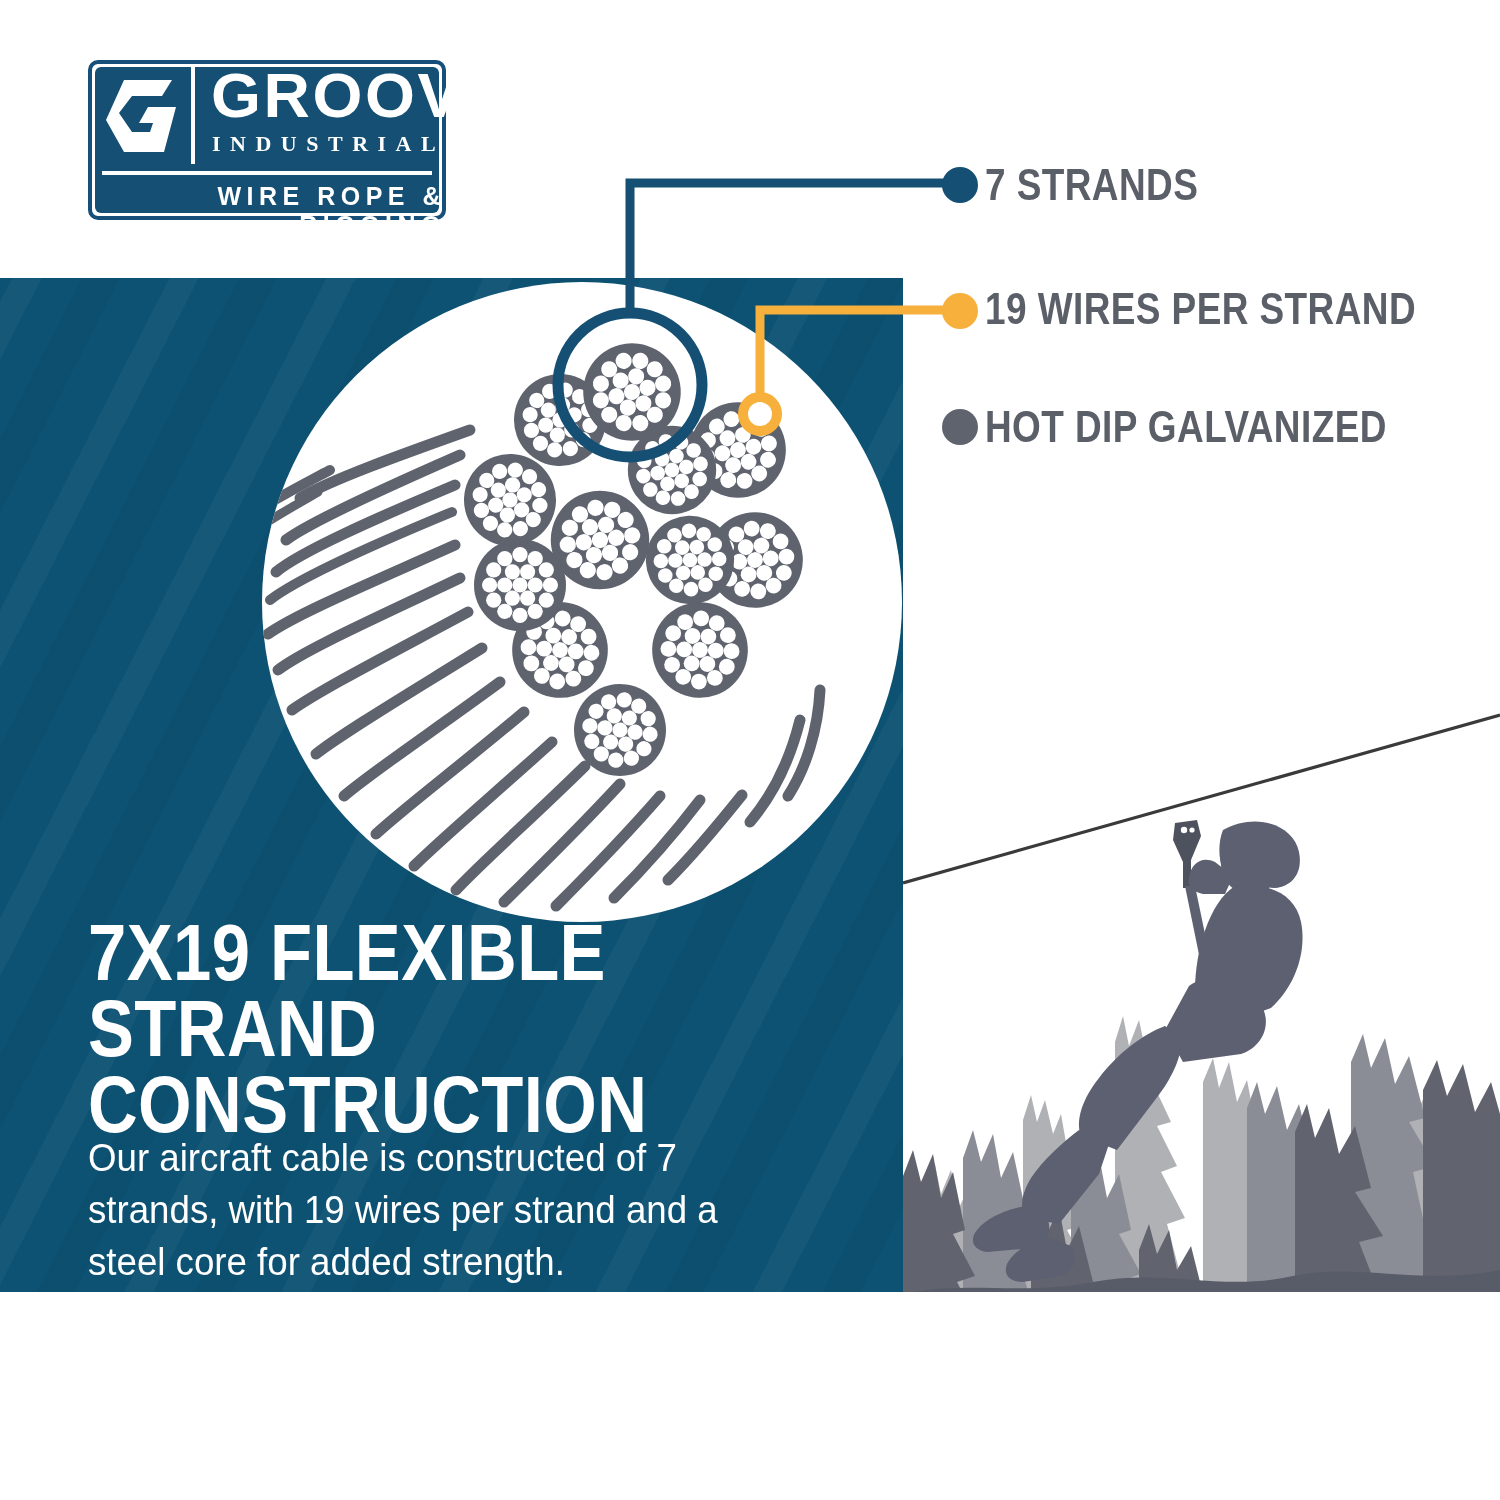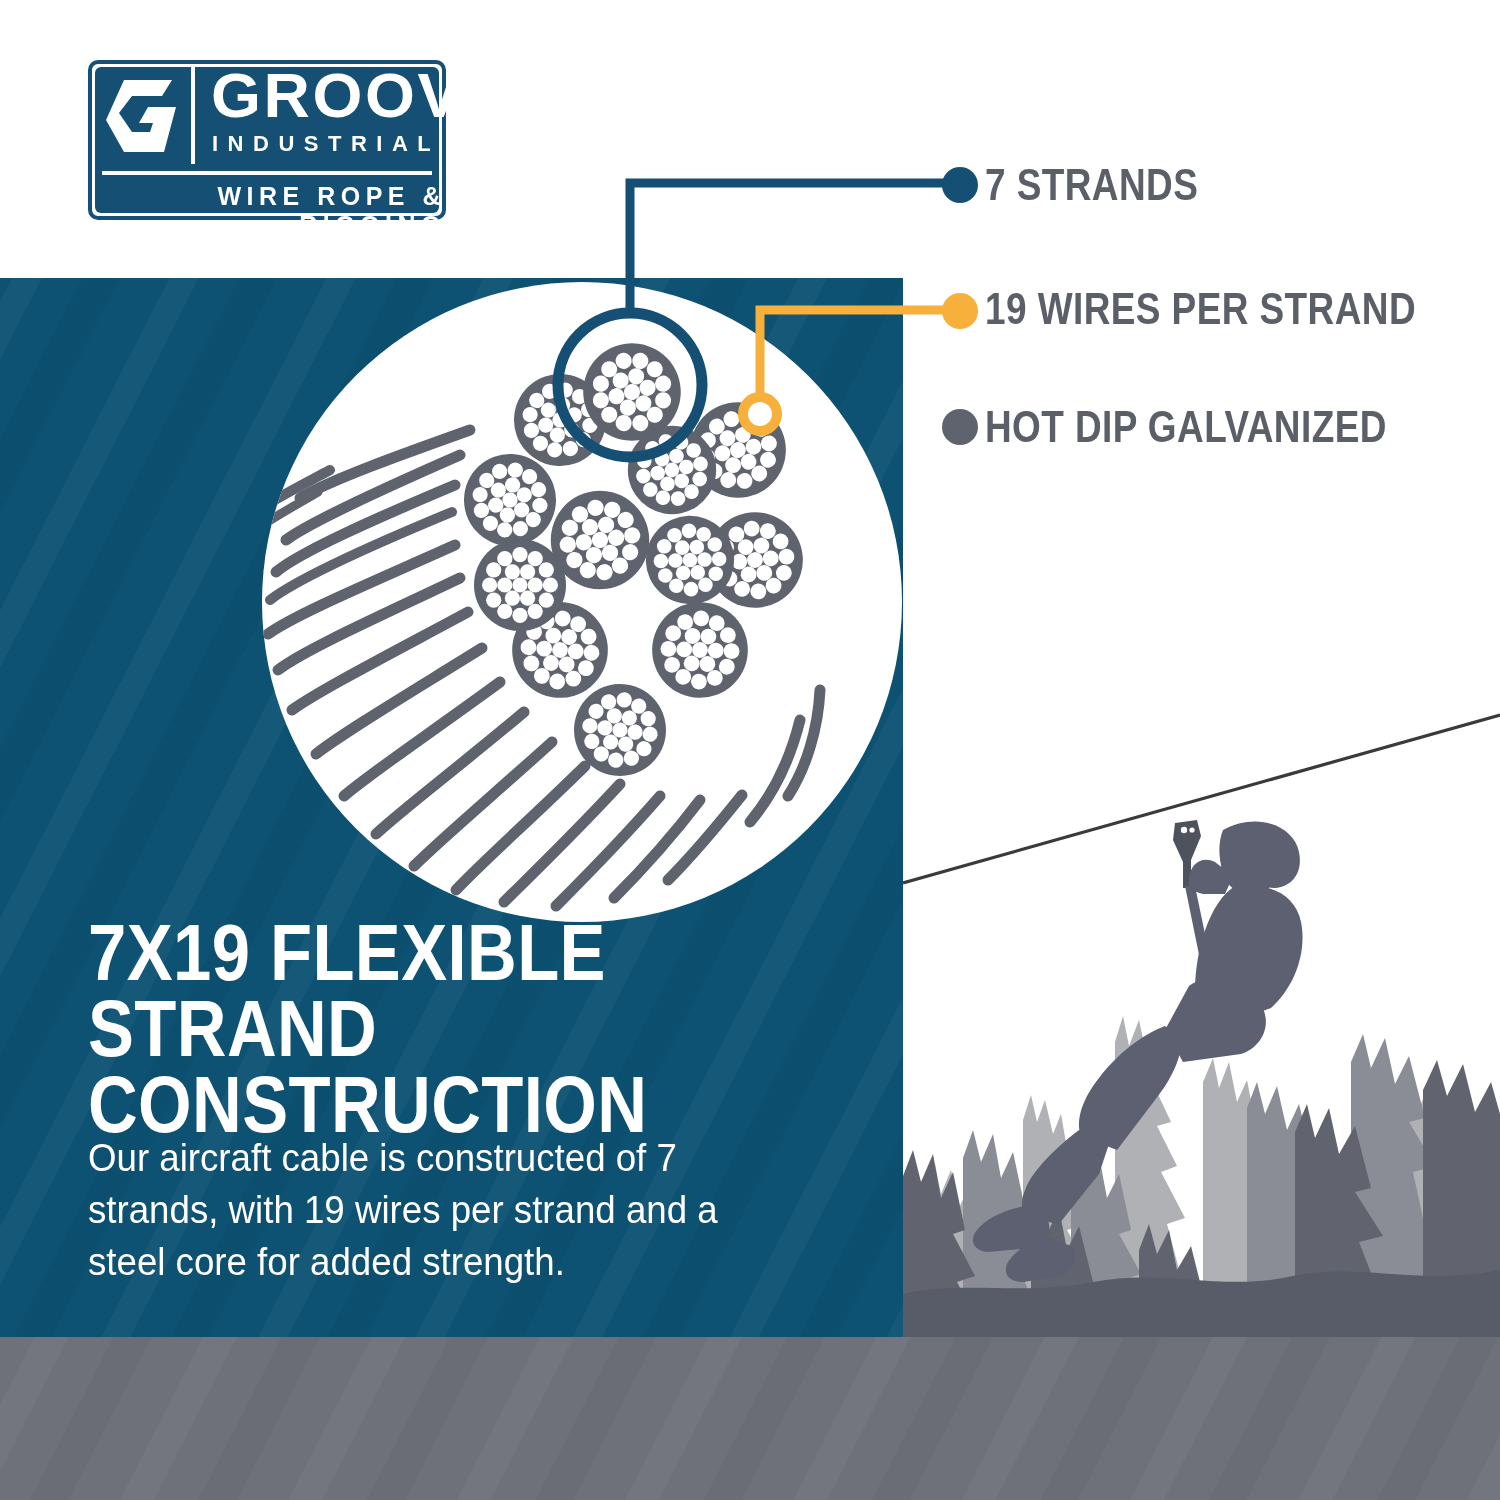--- a/index.html
+++ b/index.html
@@ -1,29 +1,29 @@
 <!DOCTYPE html>
 <html><head>
 <meta charset="utf-8">
 <style>
   html,body{margin:0;padding:0;background:#fff;}
   body{width:1500px;height:1500px;overflow:hidden;font-family:"Liberation Sans",sans-serif;}
-  #stage{position:relative;width:1500px;height:1500px;background:#ffffff;overflow:hidden;}
+  #stage{position:relative;width:1500px;height:1292px;background:#ffffff;overflow:hidden;}
 
   
   .logo-wrap{position:absolute;left:88px;top:60px;width:358px;height:160px;}
   .logo-outer{position:absolute;inset:0;border:4px solid #16507a;border-radius:10px;background:#fff;}
   .logo-inner{position:absolute;left:7px;top:7px;right:7px;bottom:7px;background:#154f74;border-radius:6px;}
   .logo-topband{position:absolute;left:7px;top:7px;right:7px;height:97px;display:flex;}
   .logo-gbox{width:100px;height:97px;position:relative;border-right:4px solid #ffffff;box-sizing:border-box;}
   .logo-gmark{position:absolute;left:50%;top:50%;transform:translate(-50%,-50%);width:74px;height:72px;}
   .logo-textbox{flex:1;position:relative;padding-left:16px;}
   .logo-groove{position:absolute;left:16px;top:-3px;font-size:63px;line-height:63px;font-weight:700;color:#ffffff;
       letter-spacing:2.5px;font-family:"Liberation Sans",sans-serif;transform:scaleX(1.02);transform-origin:left top;}
-  .logo-industrial{position:absolute;left:17px;top:66px;font-size:22px;line-height:22px;font-weight:700;color:#ffffff;letter-spacing:9.5px;}
+  .logo-industrial{position:absolute;left:17px;top:66px;font-size:22px;line-height:22px;font-weight:700;color:#ffffff;letter-spacing:9.5px;font-family:Liberation Serif, serif;}
   .logo-divider{position:absolute;left:14px;right:14px;top:111px;height:4px;background:#ffffff;}
   .logo-tagline{position:absolute;left:0;right:0;top:122px;text-align:right;font-size:25px;font-weight:700;color:#ffffff;letter-spacing:5.5px;}
 
   
   .blue-panel{position:absolute;left:0;top:278px;width:903px;height:1059px;background:#0d5273;overflow:hidden;}
   .blue-panel .waves{position:absolute;inset:-200px;
      background:repeating-linear-gradient(117deg,rgba(255,255,255,0.035) 0px,rgba(255,255,255,0.035) 26px,rgba(0,0,0,0.0) 26px,rgba(0,0,0,0.0) 62px,rgba(0,0,0,0.045) 62px,rgba(0,0,0,0.045) 96px,rgba(255,255,255,0.0) 96px,rgba(255,255,255,0.0) 140px);}
 
   
   .white-disc{position:absolute;left:262px;top:282px;width:640px;height:640px;border-radius:50%;background:#ffffff;}

